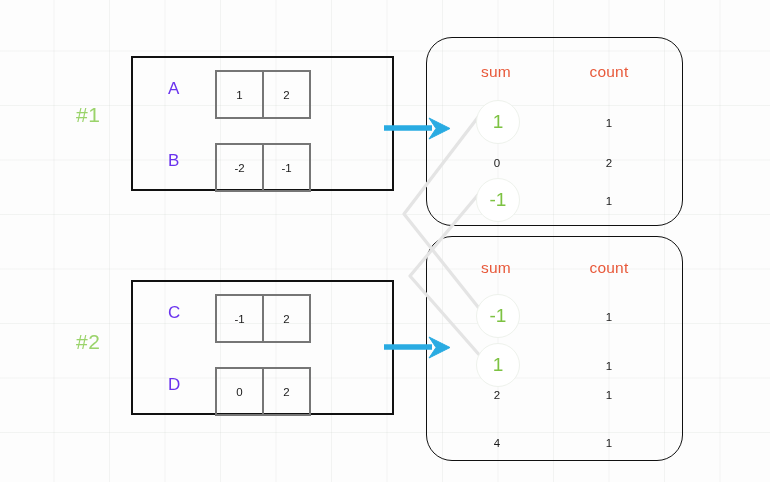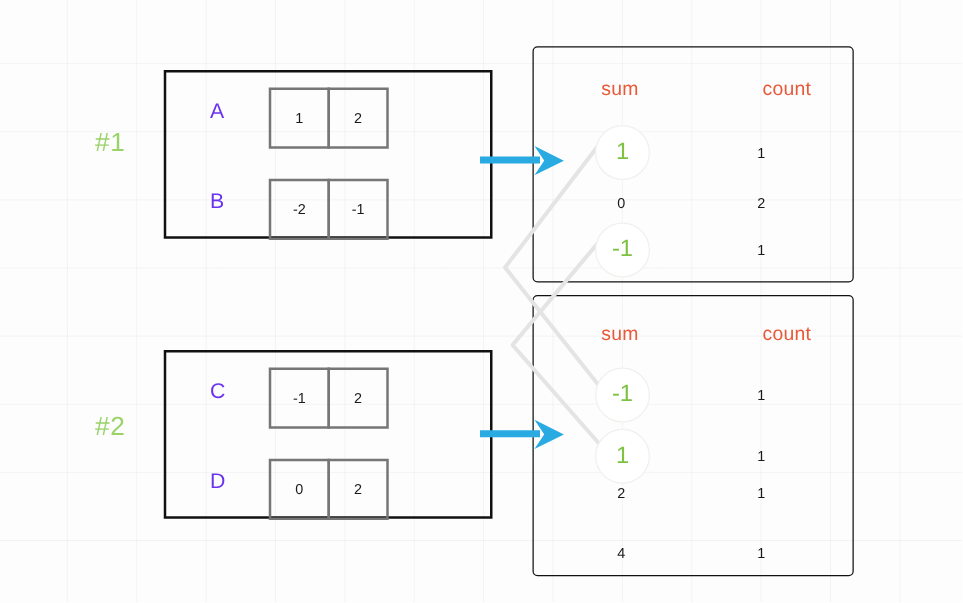--- a/index.html
+++ b/index.html
@@ -63,37 +63,37 @@
     font-size: 11.5px;
     color: #1a1a1a;
     background: transparent;
   }
   .cell + .cell { border-left-width: 2px; margin-left: -2px; }
 
   
   .result-panel {
     position: absolute;
     border: 1.9px solid #111111;
-    border-radius: 4px;
+    border-radius: 26px;
     box-sizing: border-box;
     background: transparent;
   }
   #result-1-box { left: 426px; top: 37px; width: 257px; height: 189px; }
   #result-2-box { left: 426px; top: 236px; width: 257px; height: 225px; }
 
   .col-head {
     position: absolute;
     font-size: 15.5px;
     color: #e8593a;
     font-weight: 400;
     letter-spacing: 0.2px;
     text-align: center;
   }
   .head-sum   { left: 34px; width: 70px; }
-  .head-count { left: 142px; width: 80px; text-align: right; }
+  .head-count { left: 142px; width: 80px; }
 
   .val {
     position: absolute;
     font-size: 11.5px;
     color: #1a1a1a;
     text-align: center;
     width: 60px;
   }
   .val.sum-col   { left: 40px; }
   .val.count-col { left: 152px; }

